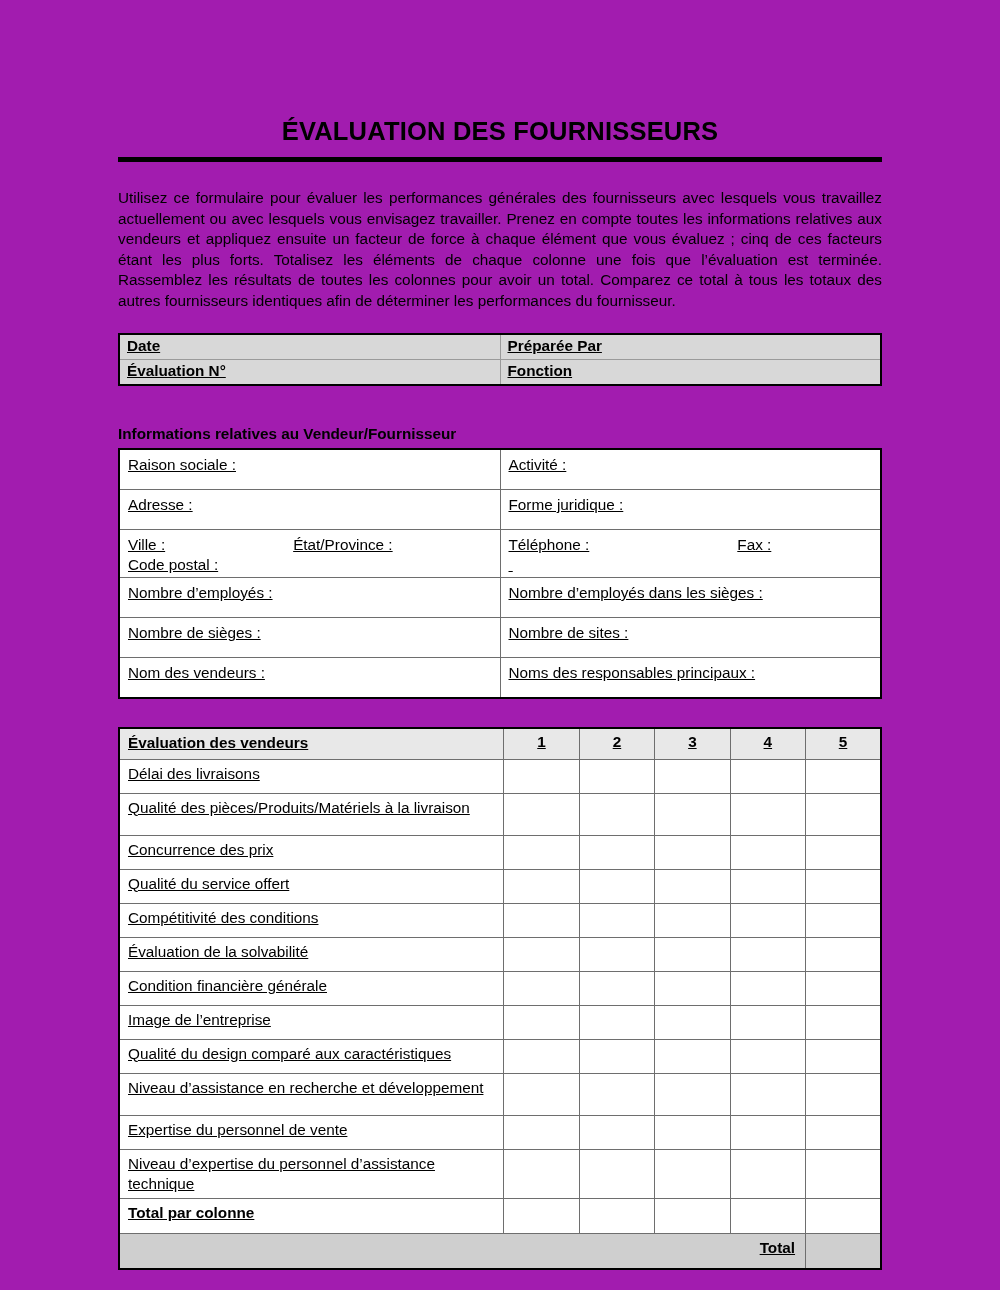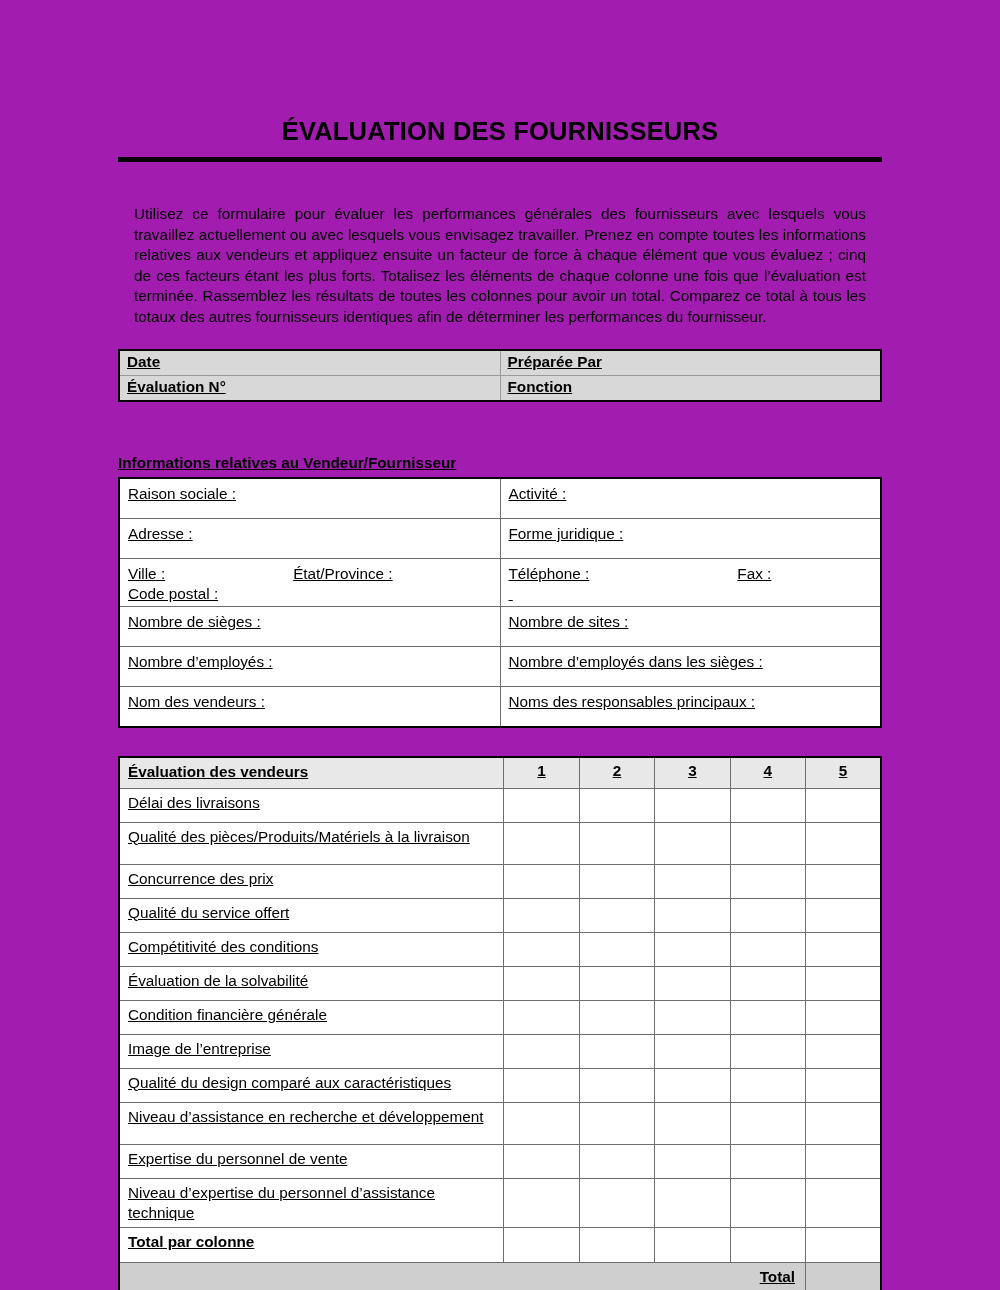--- a/index.html
+++ b/index.html
@@ -37,21 +37,21 @@
   }
   .title-rule {
     margin-top: 12px;
     height: 5px;
     background: #000000;
     width: 100%;
   }
 
   
   .intro {
-    margin: 16px;
+    margin: 0;
     padding-top: 26px;
     font-size: 15.3px;
     line-height: 20.6px;
     text-align: justify;
     text-justify: inter-word;
   }
 
   
   table {
     border-collapse: collapse;
@@ -85,26 +85,25 @@
   }
   .shade-dots {
     background-image:
       radial-gradient(#c4c4c4 0.6px, transparent 0.7px);
     background-size: 4px 4px;
   }
 
   
   .section-heading {
     margin: 0;
-    padding-top: 52px;
+    padding-top: 39px;
     padding-bottom: 5px;
     font-size: 15.3px;
     font-weight: bold;
     line-height: 18px;
-    text-decoration: underline;
   }
 
   
   .vendor-table td {
     background: #ffffff;
     height: 18px;
     padding: 5px 0 8px 8px;
     line-height: 20px;
     border-color: #6e6e6e;
   }
@@ -225,26 +224,26 @@
           <span class="vendor-cell-inner">Code postal :</span>
         </td>
         <td class="two-line">
           <span class="vendor-cell-inner">
             <span>Téléphone :</span><span class="tab-gap-wide"></span><span>Fax :</span>
           </span>
           <span class="vendor-cell-inner">&nbsp;</span>
         </td>
       </tr>
       <tr>
+        <td style="height:26px;">Nombre d’employés :</td>
+        <td>Nombre d’employés dans les sièges :</td>
+      </tr>
+      <tr>
         <td style="height:26px;">Nombre de sièges :</td>
         <td>Nombre de sites :</td>
-      </tr>
-      <tr>
-        <td style="height:26px;">Nombre d’employés :</td>
-        <td>Nombre d’employés dans les sièges :</td>
       </tr>
       <tr>
         <td style="height:26px;">Nom des vendeurs :</td>
         <td>Noms des responsables principaux :</td>
       </tr>
     </tbody>
   </table>
 
   <div class="eval-table-wrap">
     <table class="eval-table thick-frame">

